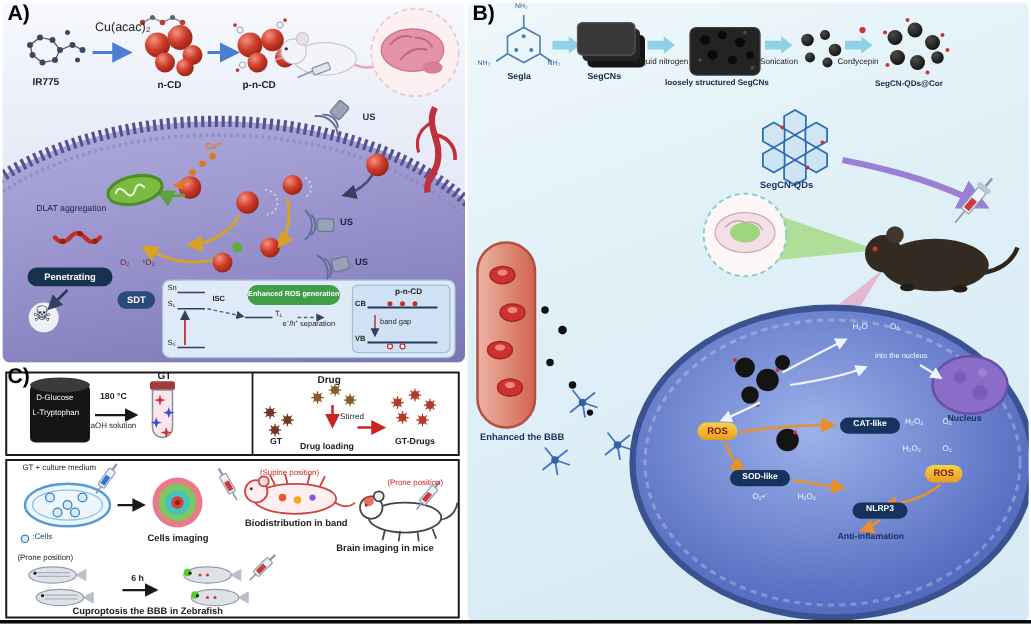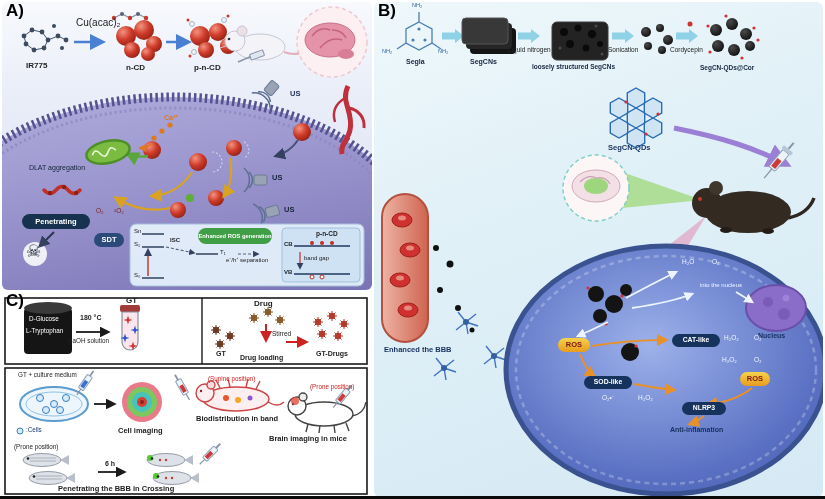--- a/index.html
+++ b/index.html
@@ -725,23 +725,23 @@
     <div class="t b" style="left:78px;top:22px;font-size:7px">180 °C</div>
     <div class="t" style="left:66px;top:46px;font-size:6.3px">NaOH solution</div>
     <div class="t b" style="left:124px;top:5px;font-size:8px">GT</div>
     <div class="t b" style="left:252px;top:8px;font-size:8px">Drug</div>
     <div class="t b" style="left:214px;top:58px;font-size:7px">GT</div>
     <div class="t" style="left:270px;top:38px;font-size:6.5px">Stirred</div>
     <div class="t b" style="left:238px;top:62px;font-size:7px">Drug loading</div>
     <div class="t b" style="left:314px;top:58px;font-size:7px">GT-Drugs</div>
     <div class="t" style="left:16px;top:80px;font-size:6.3px">GT + culture medium</div>
     <div class="t" style="left:24px;top:135px;font-size:6.3px;color:#1a3a6e">:Cells</div>
-    <div class="t b" style="left:116px;top:135px;font-size:7.5px">Cell imaging</div>
+    <div class="t b" style="left:116px;top:135px;font-size:7.5px">Cells imaging</div>
     <div class="t" style="left:206px;top:84px;font-size:6.3px;color:#cc2222">(Supine position)</div>
     <div class="t b" style="left:194px;top:123px;font-size:7.5px">Biodistribution in band</div>
     <div class="t" style="left:308px;top:92px;font-size:6.3px;color:#cc2222">(Prone position)</div>
     <div class="t b" style="left:267px;top:143px;font-size:7.5px">Brain imaging in mice</div>
     <div class="t" style="left:12px;top:152px;font-size:6.3px">(Prone position)</div>
     <div class="t b" style="left:103px;top:168px;font-size:7px">6 h</div>
-    <div class="t b" style="left:56px;top:193px;font-size:7.5px">Penetrating the BBB in Crossing</div>
+    <div class="t b" style="left:56px;top:193px;font-size:7.5px">Cuproptosis the BBB in Zebrafish</div>
   </section>
 
 </div>
 
 </body></html>

